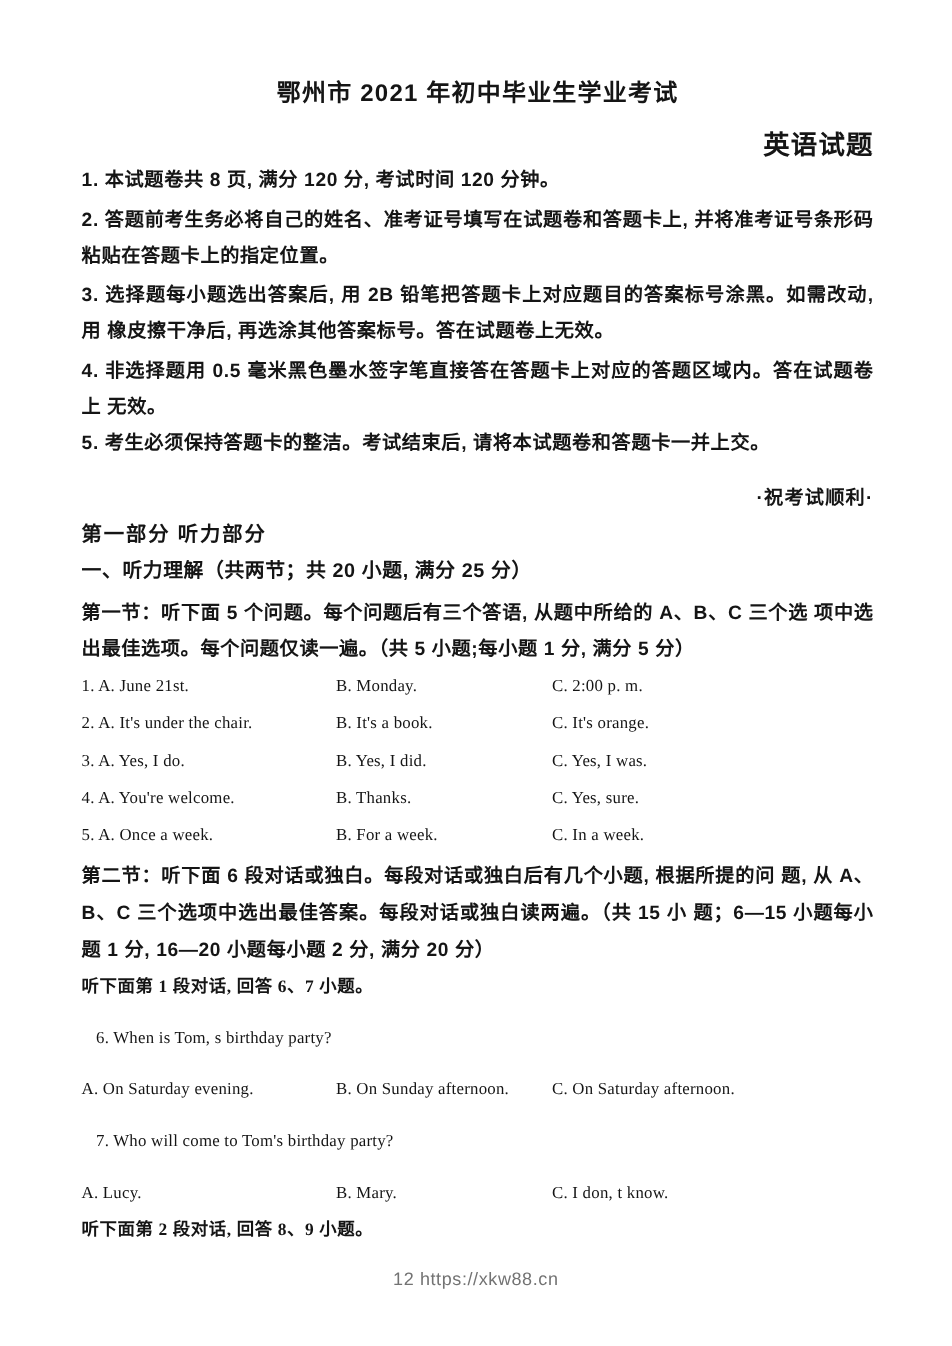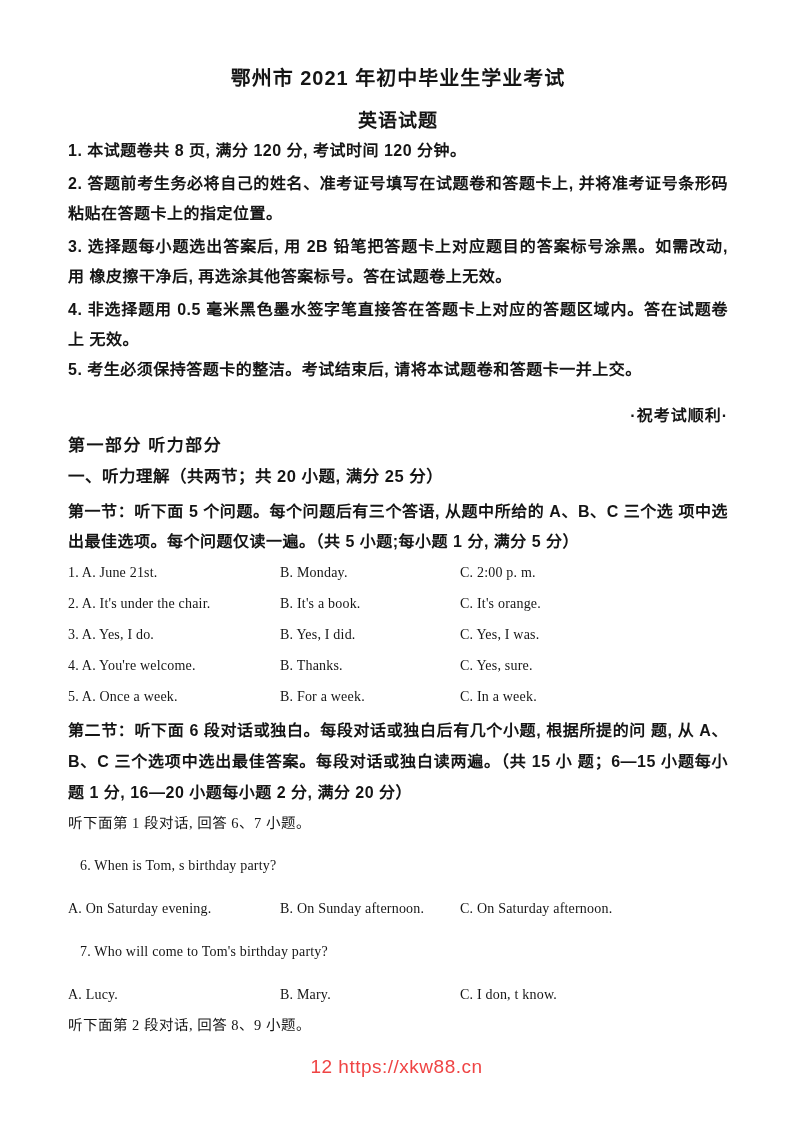--- a/index.html
+++ b/index.html
@@ -29,23 +29,23 @@
     font-weight: bold;
     font-size: 20px;
     line-height: 30px;
     text-align: center;
     margin: 0;
     letter-spacing: 1px;
   }
   .subtitle {
     font-family: "Liberation Sans", sans-serif;
     font-weight: bold;
-    font-size: 19px;
+    font-size: 22px;
     line-height: 30px;
-    text-align: center;
+    text-align: right;
     margin: 13px 0 0 0;
     letter-spacing: 1px;
   }
   .notice-head { margin-top: 9px; }
   .note { margin-top: 3px; }
   .note-tight { margin-top: 0; }
   .wish {
     text-align: right;
     margin-top: 16px;
     letter-spacing: 1px;
@@ -71,36 +71,36 @@
     letter-spacing: 0.2px;
   }
   .opt-row { display: flex; margin: 0; }
   .opt-a { width: 212px; }
   .opt-b { width: 180px; }
   .opt-c { flex: 1; }
   .q-line { margin: 12px; }
   
   .cn-lead {
     font-family: "Liberation Serif", serif;
-    font-weight: normal;
+    font-weight: bold;
     font-size: 14.5px;
     line-height: 30px;
     letter-spacing: 0.5px;
     margin: 0;
   }
   .footer {
     position: absolute;
     left: 0;
     top: 1052px;
     width: 100%;
     text-align: center;
     font-family: "Liberation Sans", sans-serif;
-    font-size: 19px;
+    font-size: 15px;
     line-height: 30px;
-    color: #ef4444;
+    color: #737373;
     letter-spacing: 0.5px;
   }
 </style>
 </head>
 <body>
 
 <div class="page">
 
   <h1 class="title">鄂州市 2021 年初中毕业生学业考试</h1>
   <h2 class="subtitle">英语试题</h2>

